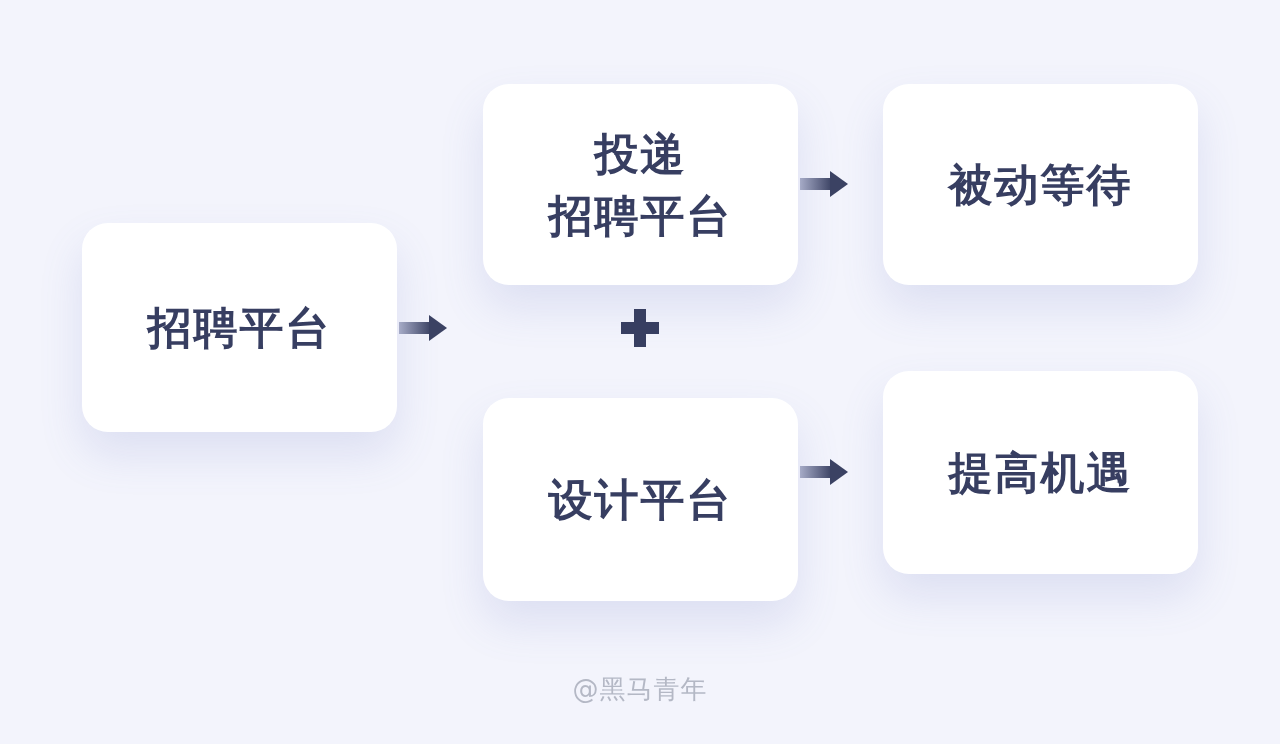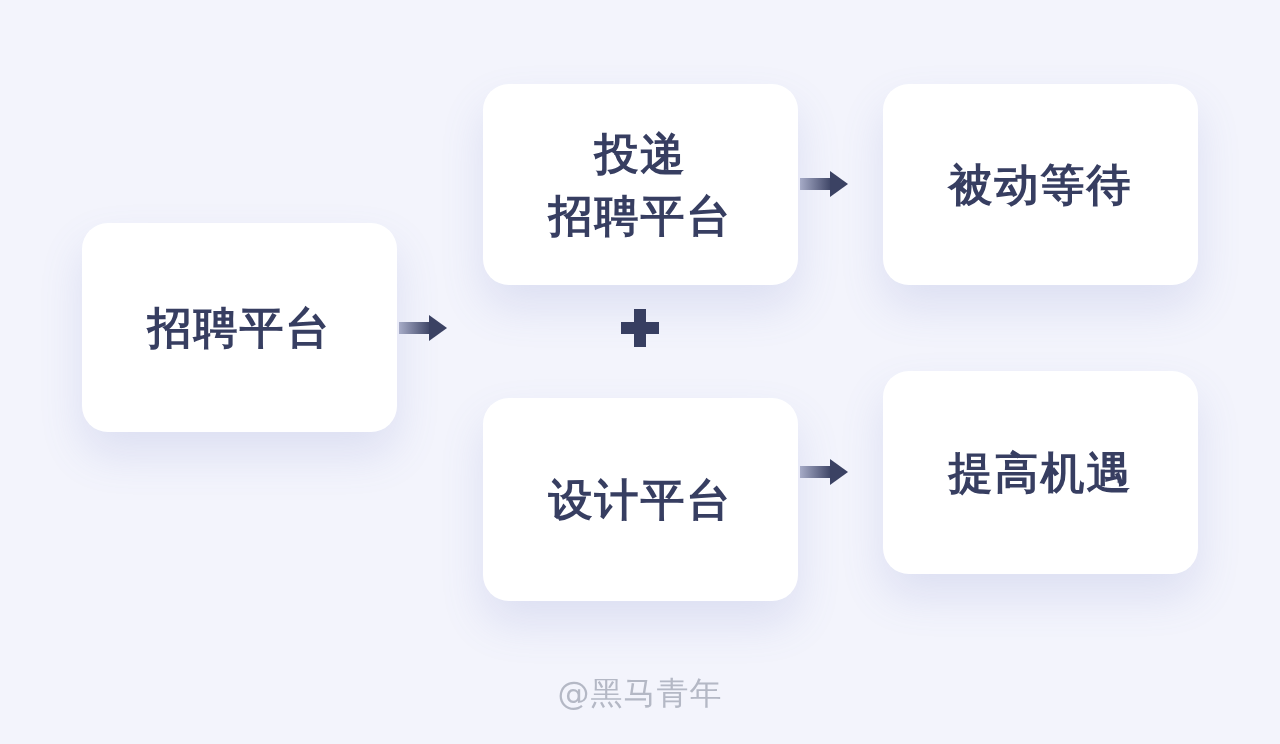--- a/index.html
+++ b/index.html
@@ -53,21 +53,21 @@
   .plus {
     position: absolute;
     left: 621px; top: 309px;
     width: 38px; height: 38px;
   }
   .watermark {
     position: absolute;
     left: 0; top: 672px;
     width: 100%;
     text-align: center;
-    font-size: 32px;
+    font-size: 26px;
     font-weight: 500;
     letter-spacing: 1px;
     color: var(--watermark);
   }
   .defs-holder { position: absolute; width: 0; height: 0; }
 </style>
 </head>
 <body>
 
 <div class="canvas">

